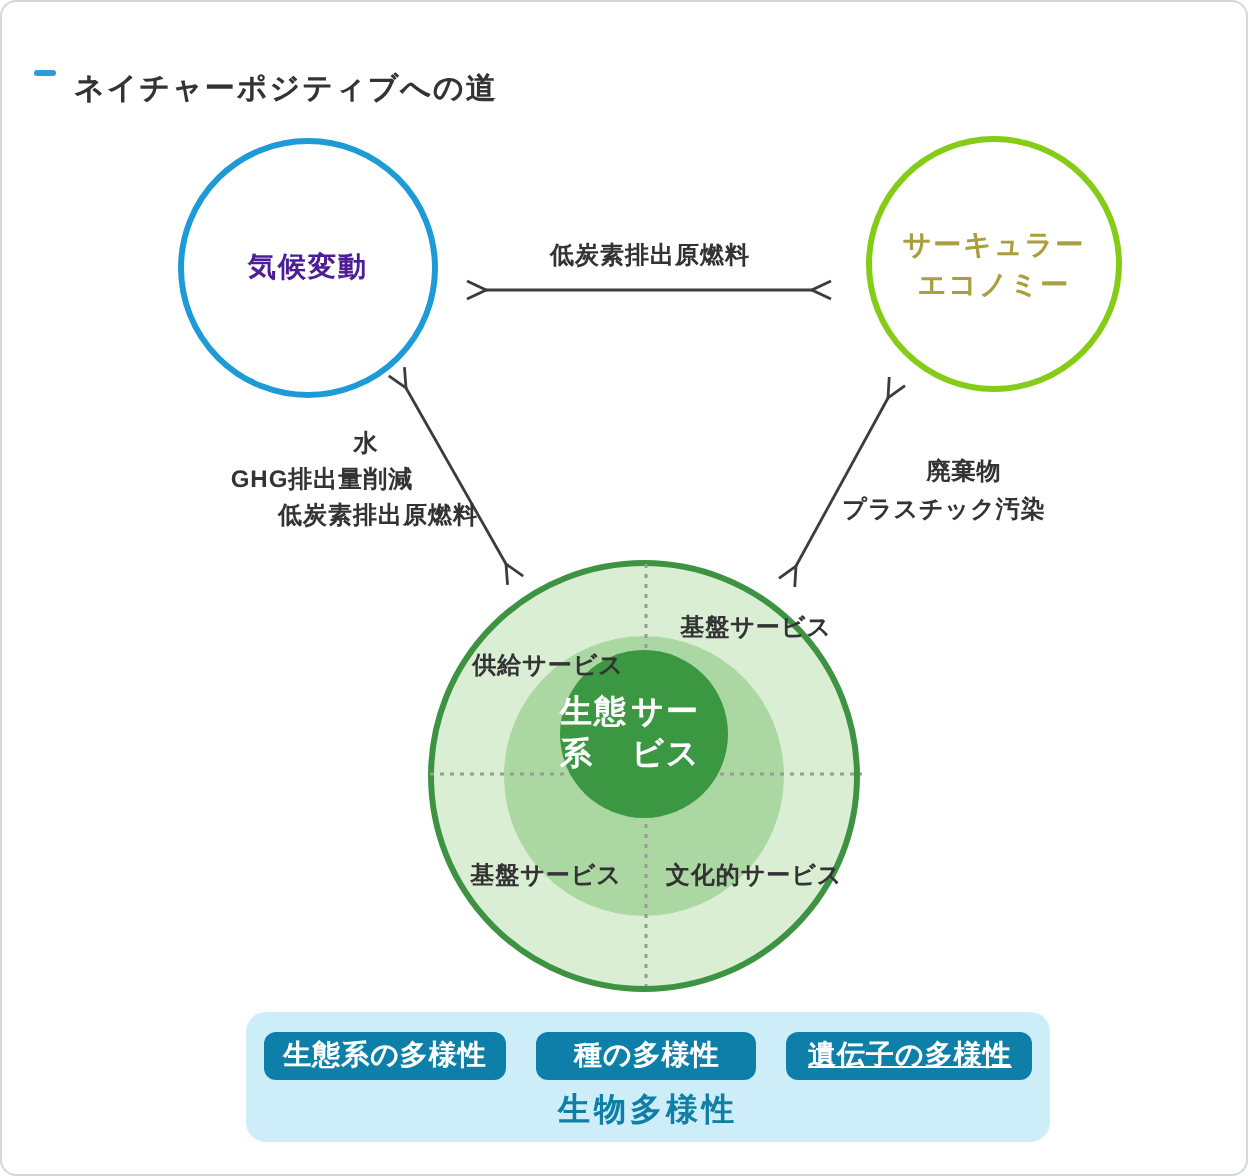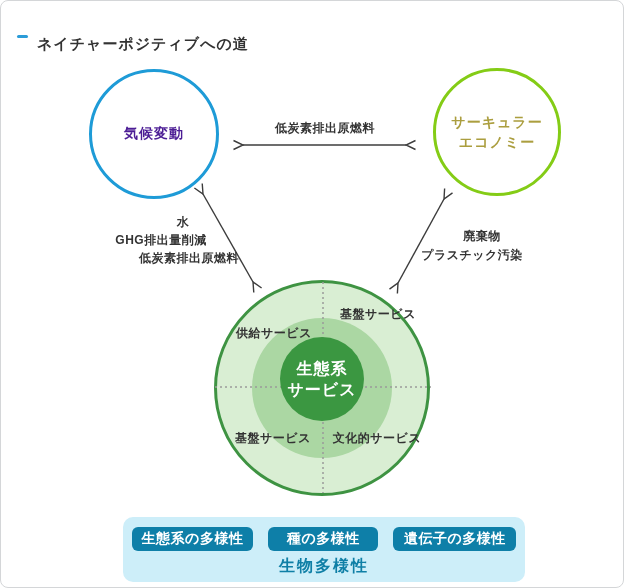--- a/index.html
+++ b/index.html
@@ -20,40 +20,40 @@
              color:#4c1d95; font-size:14px; font-weight:700; letter-spacing:1px; }
   .circular { left:432px; top:67px; width:128px; height:128px; border:3px solid #84cc16;
               color:#ab9e3f; font-size:14px; font-weight:700; line-height:20px; letter-spacing:1px; }
 
   
   .eco-outer { position:absolute; left:213px; top:279px; width:216px; height:216px; border-radius:50%;
                background:#d9eed3; border:3px solid #3e9342; box-sizing:border-box; z-index:1; }
   .eco-middle { position:absolute; left:251px; top:317px; width:140px; height:140px; border-radius:50%;
                 background:#abd7a3; z-index:2; }
   svg.lines { position:absolute; left:0; top:0; z-index:3; pointer-events:none; }
-  .eco-inner { position:absolute; left:279px; top:336px; width:84px; height:84px; border-radius:50%;
-               background:#3b9741; z-index:4; display:flex; flex-direction:column; align-items:center;
+  .eco-inner { position:absolute; left:279px; top:324px; width:84px; height:84px; border-radius:50%;
+               background:#3b9741; z-index:4; display:flex; flex-direction:row; align-items:center;
                justify-content:center; color:#ffffff; font-size:16px; font-weight:700; line-height:21px;
                letter-spacing:1px; }
 
   
   .lbl { position:absolute; transform:translate(-50%,-50%); white-space:nowrap; color:#333;
          font-size:12px; font-weight:700; z-index:5; letter-spacing:0.5px; }
 
   .arrow-line { stroke:#3c3c3c; stroke-width:1.4; fill:none; }
   .dotted { stroke:#9a9a9a; stroke-width:1.5; stroke-dasharray:2 3; fill:none; }
 
   
   .bio { position:absolute; left:122px; top:505px; width:402px; height:65px; background:#cdeef9;
-         border-radius:10px; z-index:5;margin-top:11px; }
+         border-radius:10px; z-index:5; }
   .bio-row { position:absolute; left:0; top:10px; width:100%; display:flex; justify-content:center; gap:15px; }
   .pill { height:24px; display:flex; align-items:center; justify-content:center; background:#0e7fa8;
           color:#fff; border-radius:6px; font-size:14px; font-weight:700; box-sizing:border-box;
           padding:0 10px; letter-spacing:0.5px; }
-  .pill.p1 { min-width:119px; } .pill.p2 { min-width:110px; } .pill.p3 { min-width:123px; }
+  .pill.p1 { min-width:119px; } .pill.p2 { min-width:110px; } .pill.p3 { min-width:123px;text-decoration:underline; }
   .bio-label { position:absolute; left:0; top:39px; width:100%; text-align:center; color:#0f7fa6;
                font-size:16px; font-weight:700; letter-spacing:2px; }
 </style>
 </head>
 <body>
 
 <div class="card">
 
   <div class="header">
     <span class="dash"></span>

